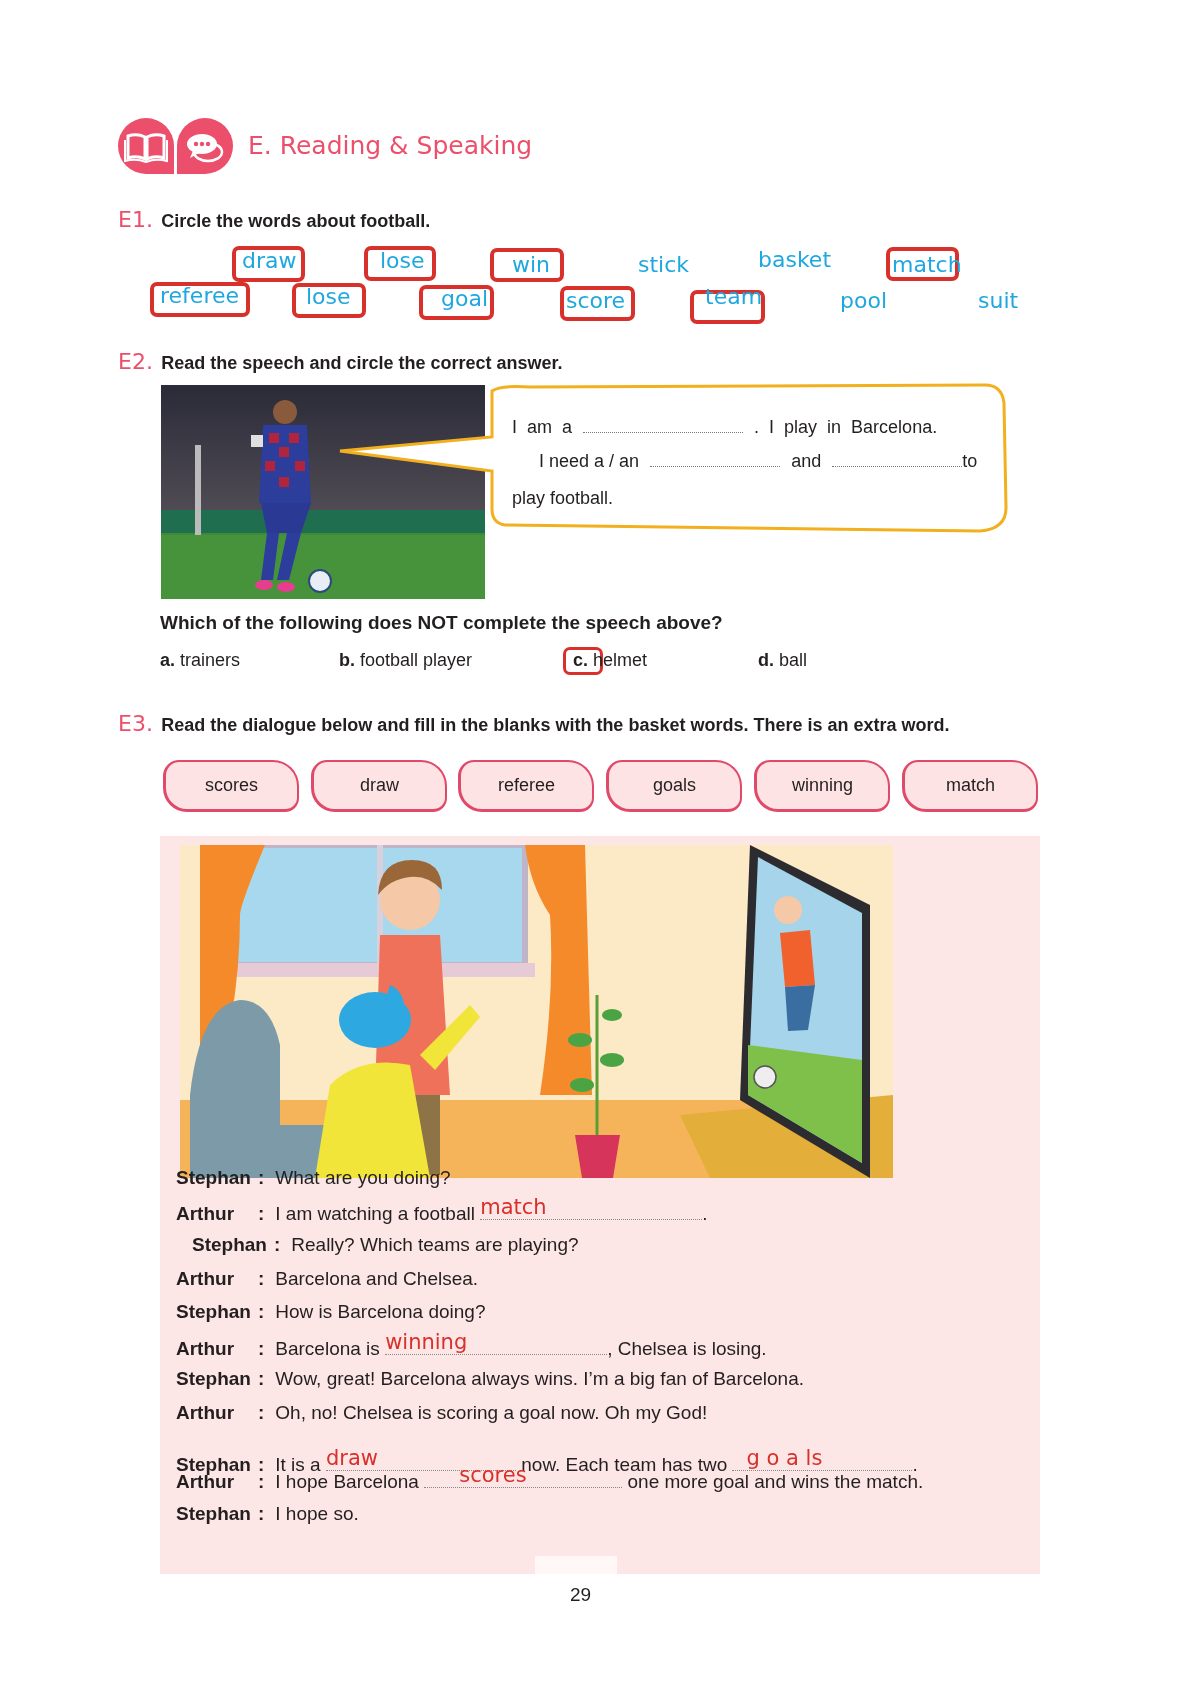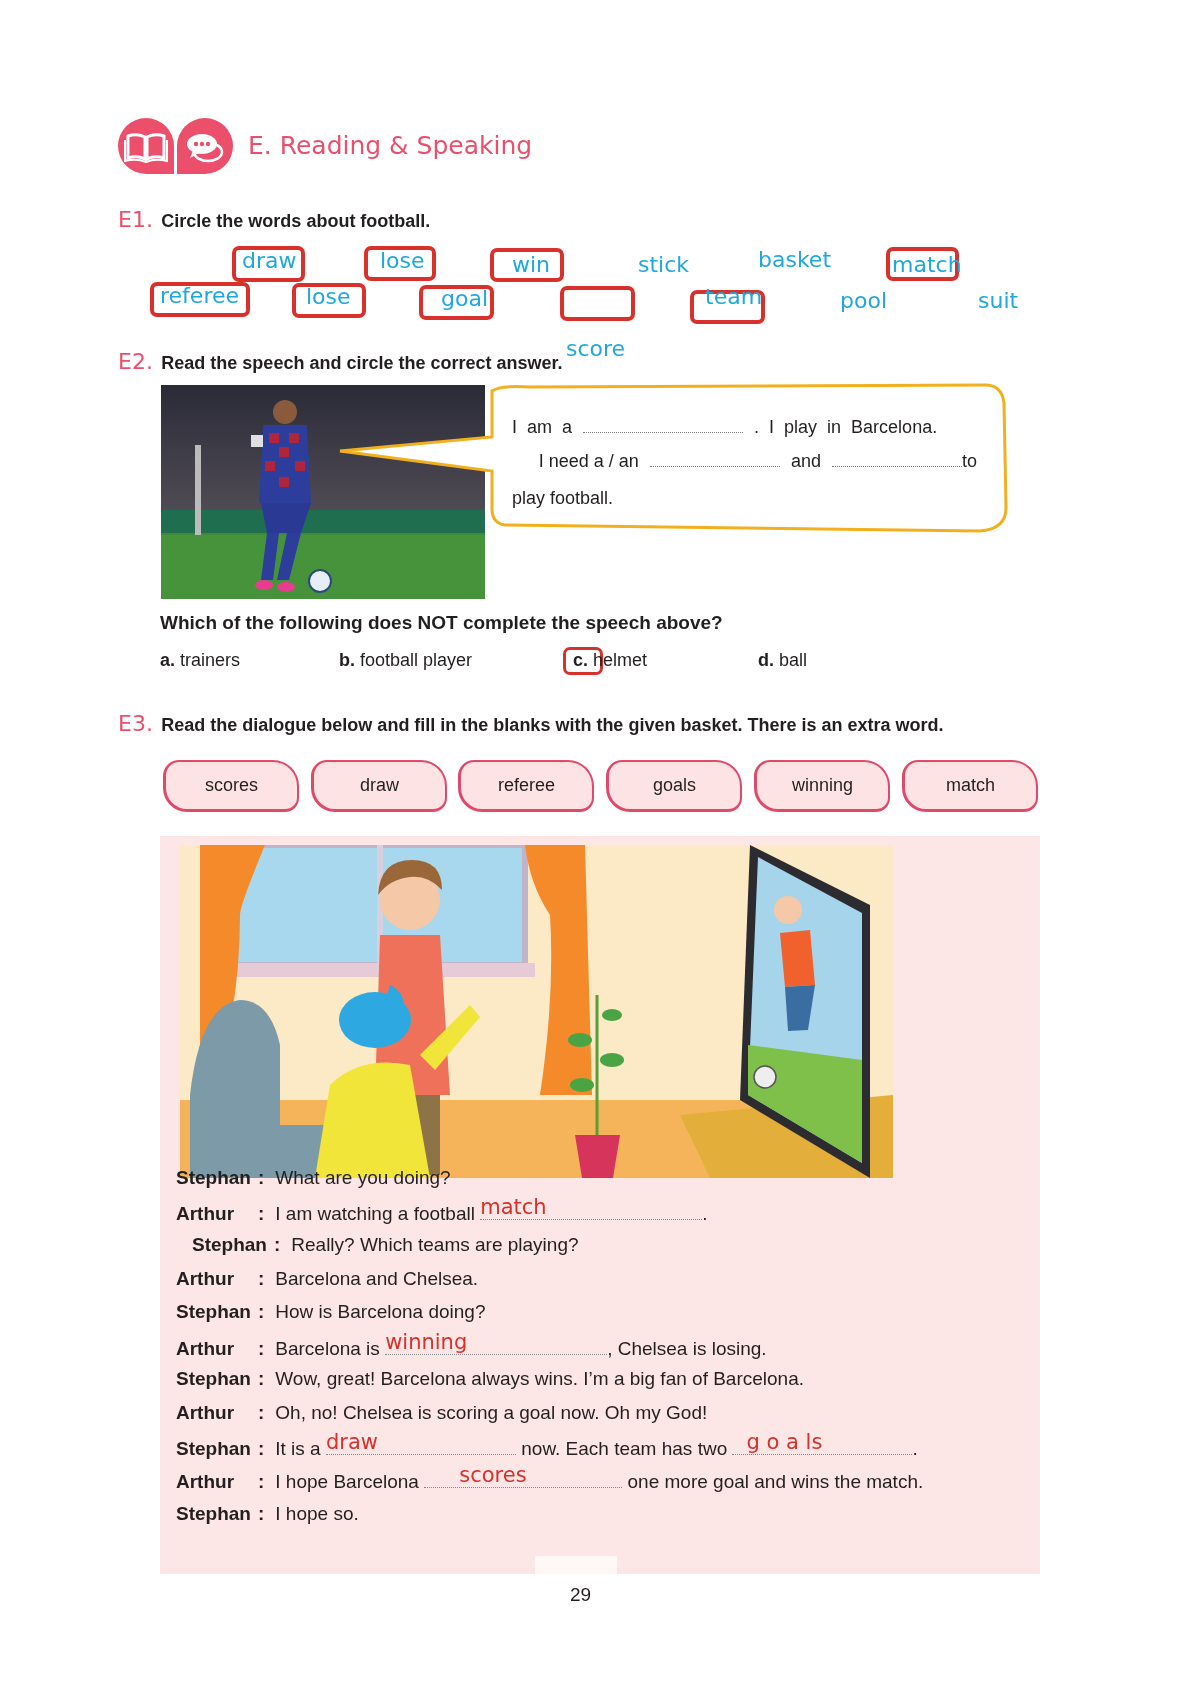--- a/index.html
+++ b/index.html
@@ -79,21 +79,21 @@
 
 <span class="word" style="left:242px; top:250px;">draw</span>
 <span class="word" style="left:380px; top:250px;">lose</span>
 <span class="word" style="left:512px; top:254px;">win</span>
 <span class="word" style="left:638px; top:254px;">stick</span>
 <span class="word" style="left:758px; top:249px;">basket</span>
 <span class="word" style="left:892px; top:254px;">match</span>
 <span class="word" style="left:160px; top:285px;">referee</span>
 <span class="word" style="left:306px; top:286px;">lose</span>
 <span class="word" style="left:441px; top:288px;">goal</span>
-<span class="word" style="left:566px; top:290px;margin-top:48px;">score</span>
+<span class="word" style="left:566px; top:290px;">score</span>
 <span class="word" style="left:705px; top:286px;">team</span>
 <span class="word" style="left:840px; top:290px;">pool</span>
 <span class="word" style="left:978px; top:290px;">suit</span>
 
 <div class="abs" style="left:118px; top:349px;">
   <span class="ex-num">E2.</span>
   <span class="ex-inst" style="margin-left:4px;text-align:right;">Read the speech and circle the correct answer.</span>
 </div>
 
 <div class="abs photo">
@@ -129,21 +129,21 @@
 </div>
 
 <svg class="abs" style="left:330px; top:383px;" width="690" height="160" viewBox="0 0 690 160">
   <path d="M162 8 Q170 2 200 4 L655 2 Q672 2 674 20 L676 125 Q676 146 650 148 L175 142 Q162 140 162 126 L162 88 L10 68 L162 54 Z" fill="#ffffff" stroke="#f2b01e" stroke-width="3"></path>
 </svg>
 <div class="abs bubble-text" style="left:512px; top:417px; width:465px;">
   <span style="white-space:pre;">I  am  a</span>
   <span class="dots" style="width:160px; margin:0 6px;"></span>
   <span style="white-space:pre;">.  I  play  in  Barcelona.</span>
 </div>
-<div class="abs bubble-text" style="left:512px; top:451px; width:465px;text-align:right;">
+<div class="abs bubble-text" style="left:539px; top:451px; width:465px;">
   <span>I need a / an</span>
   <span class="dots" style="width:130px; margin:0 6px;"></span>
   <span>and</span>
   <span class="dots" style="width:130px; margin:0 0 0 6px;"></span><span>to</span>
 </div>
 <div class="abs bubble-text" style="left:512px; top:488px;">play football.</div>
 
 <div class="abs" style="left:160px; top:612px; font-size:19px; font-weight:bold;">Which of the following does NOT complete the speech above?</div>
 
 <div class="abs" style="left:160px; top:650px; font-size:18px;text-align:right;">
@@ -155,21 +155,21 @@
 <div class="abs circle" style="left:563px; top:647px; width:40px; height:28px; border-width:3px;"></div>
 <div class="abs" style="left:573px; top:650px; font-size:18px;">
   <b>c.</b> <span>helmet</span>
 </div>
 <div class="abs" style="left:758px; top:650px; font-size:18px;">
   <b>d.</b> <span>ball</span>
 </div>
 
 <div class="abs" style="left:118px; top:711px;">
   <span class="ex-num">E3.</span>
-  <span class="ex-inst" style="margin-left:4px;">Read the dialogue below and fill in the blanks with the given basket. There is an extra word.</span>
+  <span class="ex-inst" style="margin-left:4px;">Read the dialogue below and fill in the blanks with the basket words. There is an extra word.</span>
 </div>
 
 <div class="chip" style="left:163px;">scores</div>
 <div class="chip" style="left:311px;">draw</div>
 <div class="chip" style="left:458px;">referee</div>
 <div class="chip" style="left:606px;">goals</div>
 <div class="chip" style="left:754px;">winning</div>
 <div class="chip" style="left:902px;">match</div>
 
 <div class="abs pink-panel"></div>
@@ -250,21 +250,21 @@
 </div>
 <div class="dlg-row" style="top:1402px;">
   <span class="spk">Arthur</span><span class="colon">:</span>
   <span>Oh, no! Chelsea is scoring a goal now. Oh my God!</span>
 </div>
 <div class="dlg-row" style="top:1435px;">
   <span class="spk">Stephan</span><span class="colon">:</span>
   <span>It is a</span>
   <span class="blank" style="width:190px; height:20px;"><span class="ans">draw</span></span>
   <span>now. Each team has two</span>
-  <span class="blank" style="width:180px; height:20px;"><span class="ans" style="left:14px;">g o a ls</span></span><span>.</span>
+  <span class="blank" style="width:180px; height:20px;margin-top:16px;"><span class="ans" style="left:14px;">g o a ls</span></span><span>.</span>
 </div>
 <div class="dlg-row" style="top:1468px;">
   <span class="spk">Arthur</span><span class="colon">:</span>
   <span>I hope Barcelona</span>
   <span class="blank" style="width:198px; height:20px;"><span class="ans" style="left:35px;">scores</span></span>
   <span>one more goal and wins the match.</span>
 </div>
 <div class="dlg-row" style="top:1503px;">
   <span class="spk">Stephan</span><span class="colon">:</span>
   <span>I hope so.</span>

